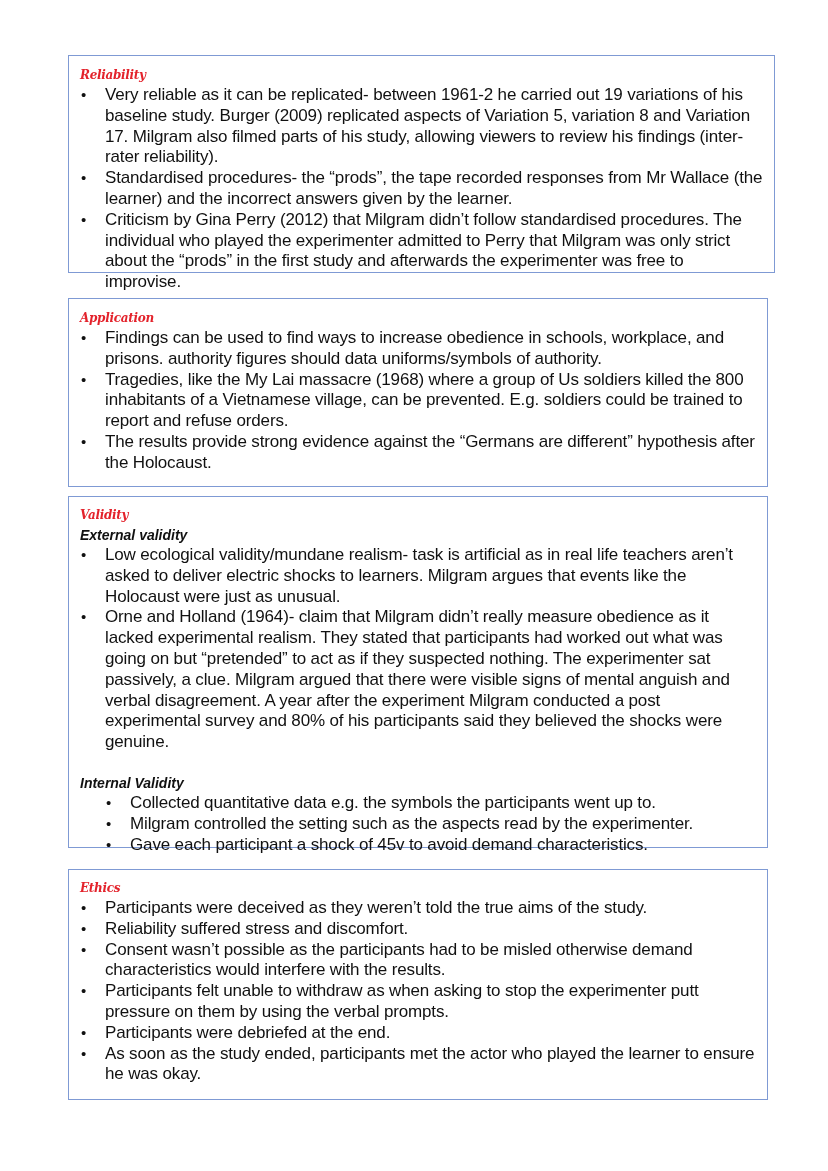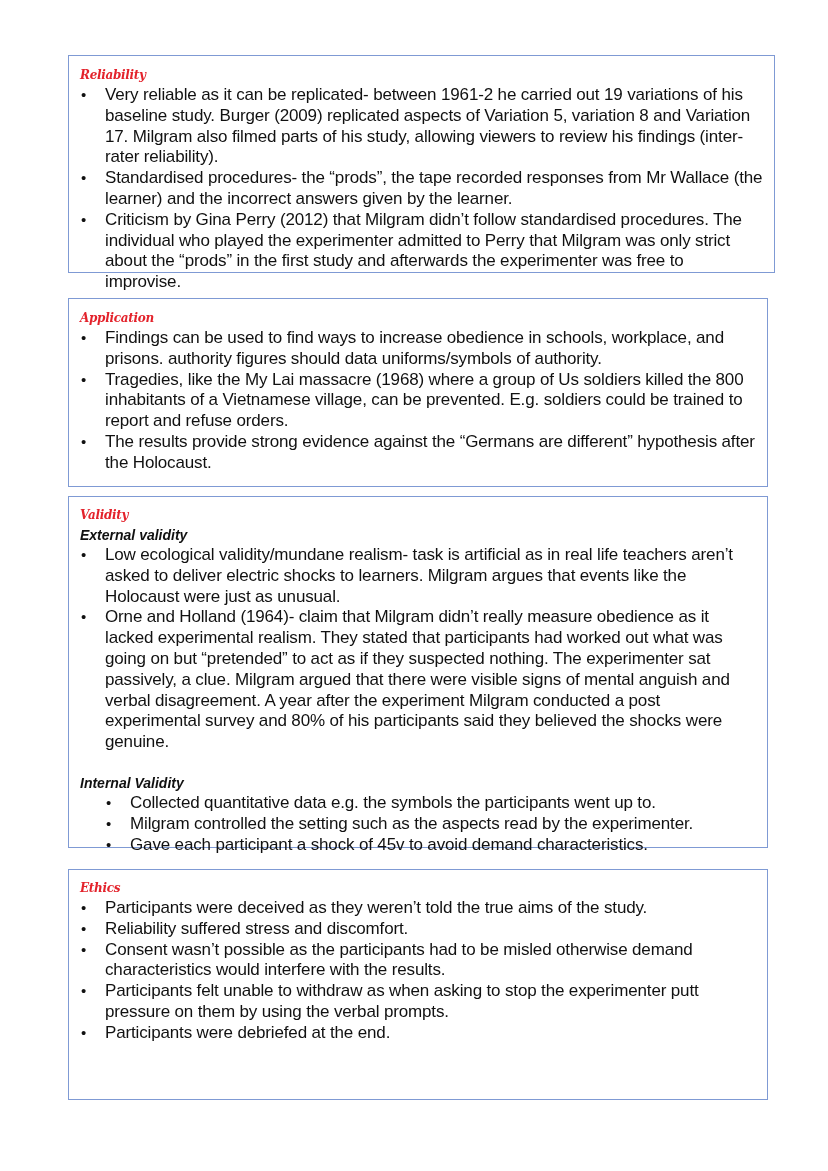--- a/index.html
+++ b/index.html
@@ -55,14 +55,15 @@
 </div>
 
 <div class="box" style="left:68px; top:869px; width:700px; height:231px; padding-top:8px;">
   <h2 class="heading">Ethics</h2>
   <ul>
     <li>Participants were deceived as they weren’t told the true aims of the study.</li>
     <li>Reliability suffered stress and discomfort.</li>
     <li>Consent wasn’t possible as the participants had to be misled otherwise demand characteristics would interfere with the results.</li>
     <li>Participants felt unable to withdraw as when asking to stop the experimenter putt pressure on them by using the verbal prompts.</li>
     <li>Participants were debriefed at the end.</li>
+    <li>As soon as the study ended, participants met the actor who played the learner to ensure he was okay.</li>
   </ul>
 </div>
 
 </body></html>

